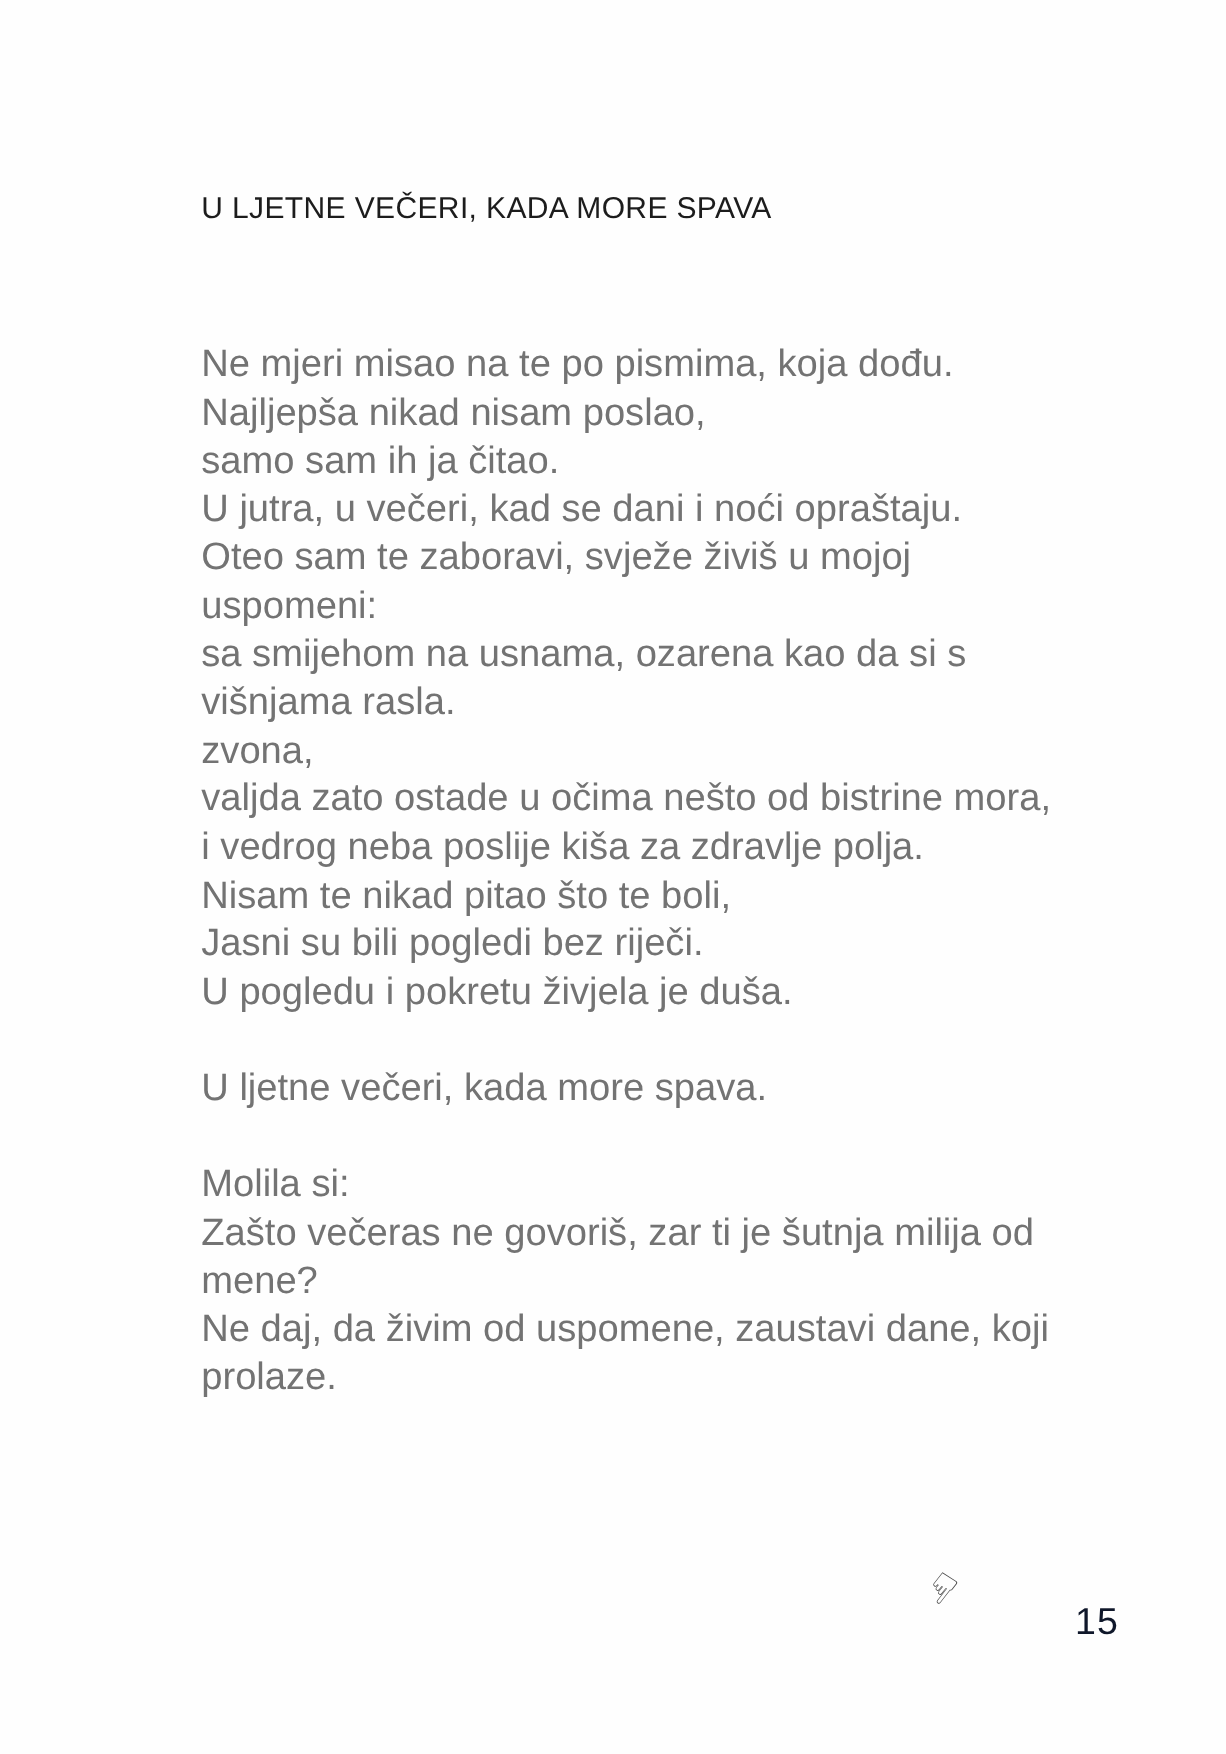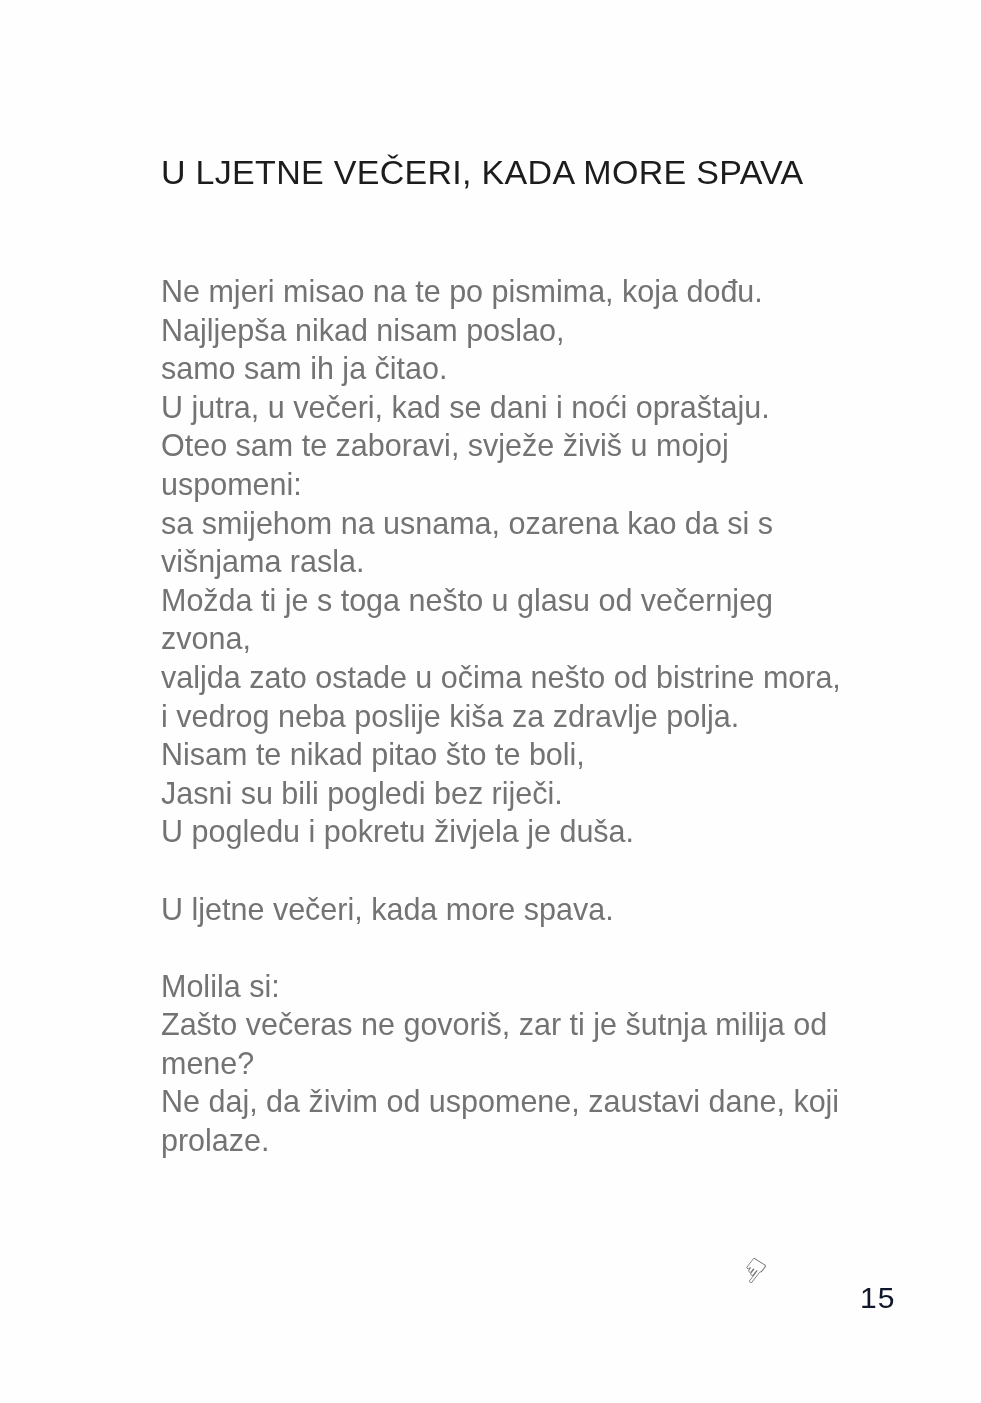--- a/index.html
+++ b/index.html
@@ -14,21 +14,21 @@
     background: #fefefe;
     font-family: "Liberation Sans", "DejaVu Sans", sans-serif;
     color: #1c1c1c;
     overflow: hidden;
   }
   .title {
     position: absolute;
     left: 161px;
     top: 153px;
     margin: 0;
-    font-size: 34px;
+    font-size: 24px;
     font-weight: 400;
     letter-spacing: 0.3px;
     white-space: nowrap;
     color: #1c1c1c;
   }
   .poem {
     position: absolute;
     left: 161px;
     top: 272px;
     width: 740px;
@@ -76,21 +76,20 @@
   <div class="poem">
     <div class="stanza">
         <div class="poem-line">Ne mjeri misao na te po pismima, koja dođu.</div>
         <div class="poem-line">Najljepša nikad nisam poslao,</div>
         <div class="poem-line">samo sam ih ja čitao.</div>
         <div class="poem-line">U jutra, u večeri, kad se dani i noći opraštaju.</div>
         <div class="poem-line">Oteo sam te zaboravi, svježe živiš u mojoj</div>
         <div class="poem-line">uspomeni:</div>
         <div class="poem-line">sa smijehom na usnama, ozarena kao da si s</div>
         <div class="poem-line">višnjama rasla.</div>
-        <div class="poem-line">Možda ti je s toga nešto u glasu od večernjeg</div>
         <div class="poem-line">zvona,</div>
         <div class="poem-line">valjda zato ostade u očima nešto od bistrine mora,</div>
         <div class="poem-line">i vedrog neba poslije kiša za zdravlje polja.</div>
         <div class="poem-line">Nisam te nikad pitao što te boli,</div>
         <div class="poem-line">Jasni su bili pogledi bez riječi.</div>
         <div class="poem-line">U pogledu i pokretu živjela je duša.</div>
       </div>
     <div class="stanza">
         <div class="poem-line">U ljetne večeri, kada more spava.</div>
       </div>

